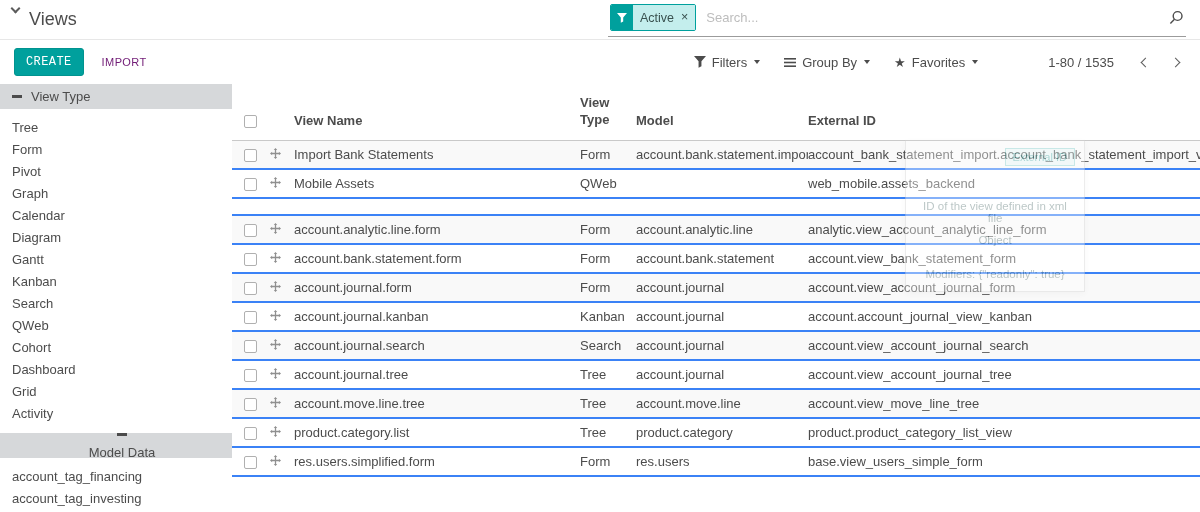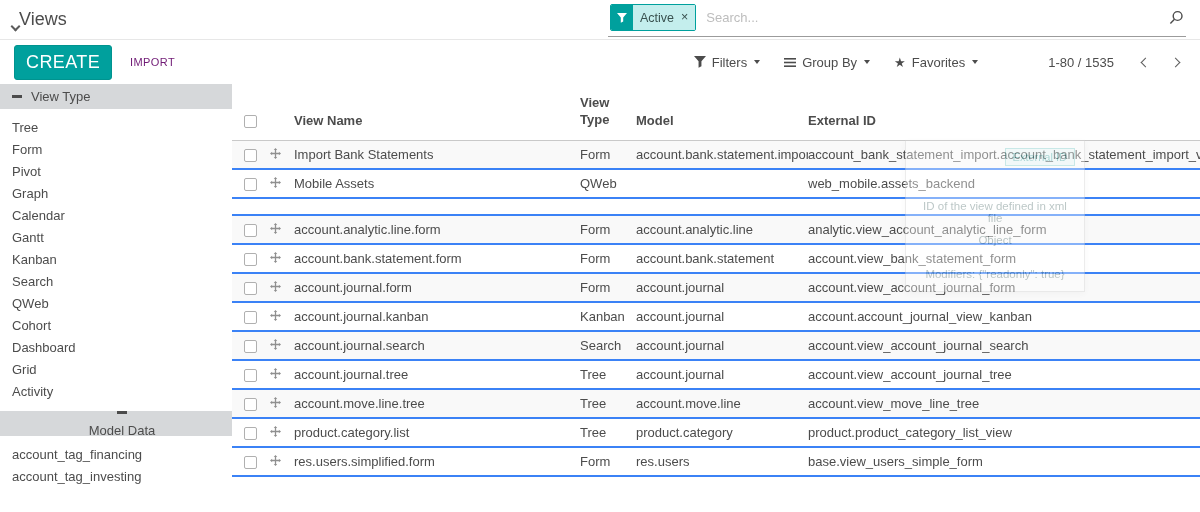--- a/index.html
+++ b/index.html
@@ -5,43 +5,43 @@
   * { box-sizing: border-box; }
   html,body { margin:0; padding:0; }
   body {
     width:1200px; height:512px; overflow:hidden; position:relative;
     font-family:"Liberation Sans", sans-serif; font-size:13px; color:#4c4c4c; background:#fff;
   }
 
   
   .topbar { height:40px; display:flex; align-items:center; justify-content:space-between;
             padding:0 14px 0 12px; border-bottom:1px solid #e7e7e7; }
-  .breadcrumb { display:flex; align-items:flex-end; gap:0; }
+  .breadcrumb { display:flex; align-items:flex-start; gap:10px; }
   .chev { display:inline-block; width:7px; height:7px; border-left:2px solid #5c5c5c; border-bottom:2px solid #5c5c5c; }
   .chev.down  { transform:rotate(-45deg); margin-top:-4px; }
   .chev.left  { transform:rotate(45deg); border-width:1.5px; }
   .chev.right { transform:rotate(-135deg); border-width:1.5px; }
   .page-title { font-size:18px; color:#4c4c4c; }
 
   .searchbar { display:flex; align-items:center; gap:8px; width:578px;
                border-bottom:1px solid #9b9b9b; padding:2px 2px 5px 2px; }
   .facet { display:flex; align-items:stretch; height:27px; border:1px solid #00a09d; border-radius:2px; overflow:hidden; flex:none; }
   .facet-icon { width:22px; background:#00a09d; display:flex; align-items:center; justify-content:center; }
   .facet-body { background:#c4eeed; display:flex; align-items:center; gap:7px; padding:0 7px; color:#39514f; font-size:12.5px; }
   .facet-close { color:#39514f; cursor:pointer; line-height:1; }
   .search-input { flex:1; border:none; outline:none; font-size:13px; color:#4c4c4c; background:transparent; }
   .search-input::placeholder { color:#bdbdbd; }
   .magnifier { flex:none; display:flex; align-items:center; cursor:pointer; }
 
   
   .control-panel { height:44px; display:flex; align-items:center; justify-content:space-between; padding:0 14px; }
   .cp-left { display:flex; align-items:center; gap:18px; }
-  .btn-create { background:#00a09d; border:1px solid #00938f; color:#fff; font-size:18px;
+  .btn-create { background:#00a09d; border:1px solid #00938f; color:#fff; font-size:12px;
                 letter-spacing:.4px; padding:6px 11px; border-radius:3px; cursor:pointer;
-                font-family:Liberation Sans, sans-serif; }
+                font-family:Liberation Mono, monospace; }
   .link-import { color:#701a75; font-size:11px; letter-spacing:.4px; cursor:pointer; }
   .cp-right { display:flex; align-items:center; }
   .dropdown { display:flex; align-items:center; gap:6px; cursor:pointer; margin-right:24px;text-align:center; }
   .caret { width:0; height:0; border-left:3.5px solid transparent; border-right:3.5px solid transparent;
            border-top:4.5px solid #4c4c4c; margin-left:1px; }
   .star { font-size:13px; }
   .pager { display:flex; align-items:center; gap:8px; margin-left:46px; }
   .pager-value { margin-right:12px; }
   .pager-btn { width:22px; height:22px; display:flex; align-items:center; justify-content:center; cursor:pointer; }
 
@@ -175,20 +175,23 @@
   </div>
 
   <div class="sb-item">
     <span>Graph</span>
   </div>
 
   <div class="sb-item">
     <span>Calendar</span>
   </div>
 
+  <div class="sb-item">
+    <span>Diagram</span>
+  </div>
 
   <div class="sb-item">
     <span>Gantt</span>
   </div>
 
   <div class="sb-item">
     <span>Kanban</span>
   </div>
 
   <div class="sb-item">

